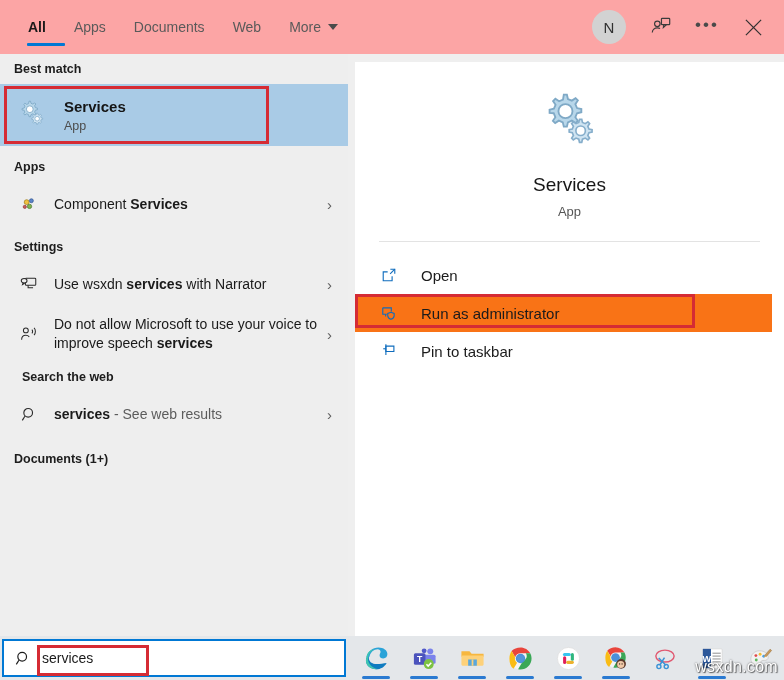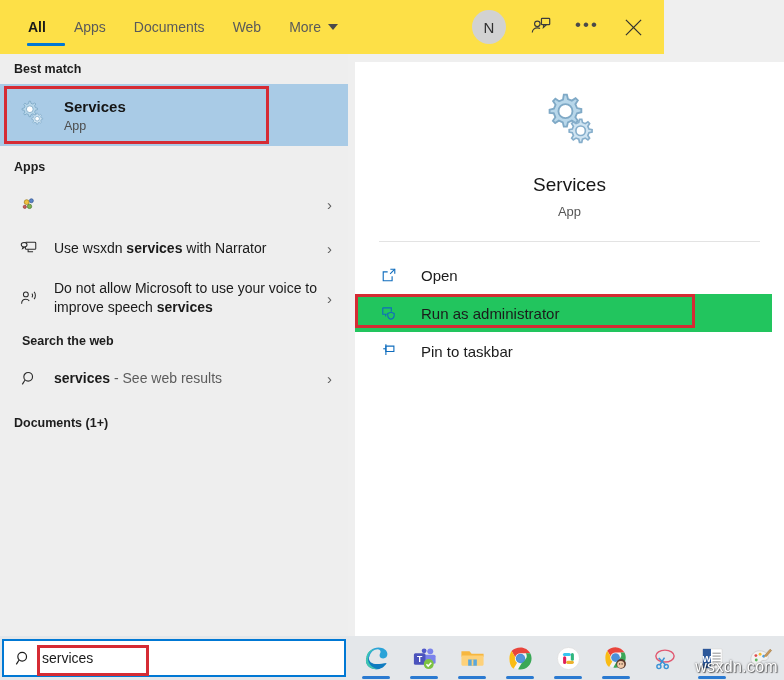--- a/index.html
+++ b/index.html
@@ -13,22 +13,22 @@
     background: #efefef;
     overflow: hidden;
     position: relative;
     -webkit-font-smoothing: antialiased;
   }
 
   
   .topbar {
     position: absolute;
     left: 0; top: 0;
-    width: 664px; height: 54px;
-    background: #fde047;
+    width: 784px; height: 54px;
+    background: #fca5a5;
     box-sizing: border-box;
   }
   .tabs {
     position: absolute;
     left: 14px; top: 0;
     height: 54px;
     display: flex;
     align-items: center;
   }
   .tab {
@@ -212,21 +212,21 @@
     display: flex;
     align-items: center;
     justify-content: flex-start;
     margin-right: 12px;
     color: #0f6cbd;
   }
   .action .alabel {
     font-size: 15px;
     color: #1b1b1b;
   }
-  .action.hovered { background: #22c55e; }
+  .action.hovered { background: #f97316; }
   .redbox-run {
     position: absolute;
     left: 0px; top: 0px;
     width: 340px; height: 34px;
     border: 3px solid #d52b34;
     box-sizing: border-box;
     pointer-events: none;
   }
 
   
@@ -376,23 +376,25 @@
 
   <div class="row">
     <div class="ricon">
       <svg width="17" height="17" viewBox="0 0 18 18">
         <circle cx="6" cy="6.5" r="2.6" fill="#f0c040" stroke="#9a7610" stroke-width="0.7"></circle>
         <circle cx="11" cy="5" r="2.1" fill="#5a84c8" stroke="#2c4f8c" stroke-width="0.7"></circle>
         <circle cx="9" cy="11" r="2.3" fill="#7fb450" stroke="#45702a" stroke-width="0.7"></circle>
         <circle cx="4" cy="11.5" r="1.7" fill="#c75a5a" stroke="#8c2f2f" stroke-width="0.7"></circle>
       </svg>
     </div>
+    <div class="rtext"><span>Component </span><b class="hl">Services</b><span></span></div>
     <div class="chev">›</div>
   </div>
 
+  <div class="section-head" style="margin-top:6px;">Settings</div>
 
   <div class="row">
     <div class="ricon">
       <svg width="18" height="18" viewBox="0 0 20 20" fill="none" stroke="#2b2b2b" stroke-width="1.15">
         <rect x="6" y="3.5" width="11.5" height="8" rx="1"></rect>
         <path d="M9 11.5v2.6h5.5"></path>
         <ellipse cx="4.6" cy="6.4" rx="3.2" ry="2.5" fill="#efefef"></ellipse>
         <path d="M3.4 8.7l-.6 2 2.3-1.5"></path>
       </svg>
     </div>

